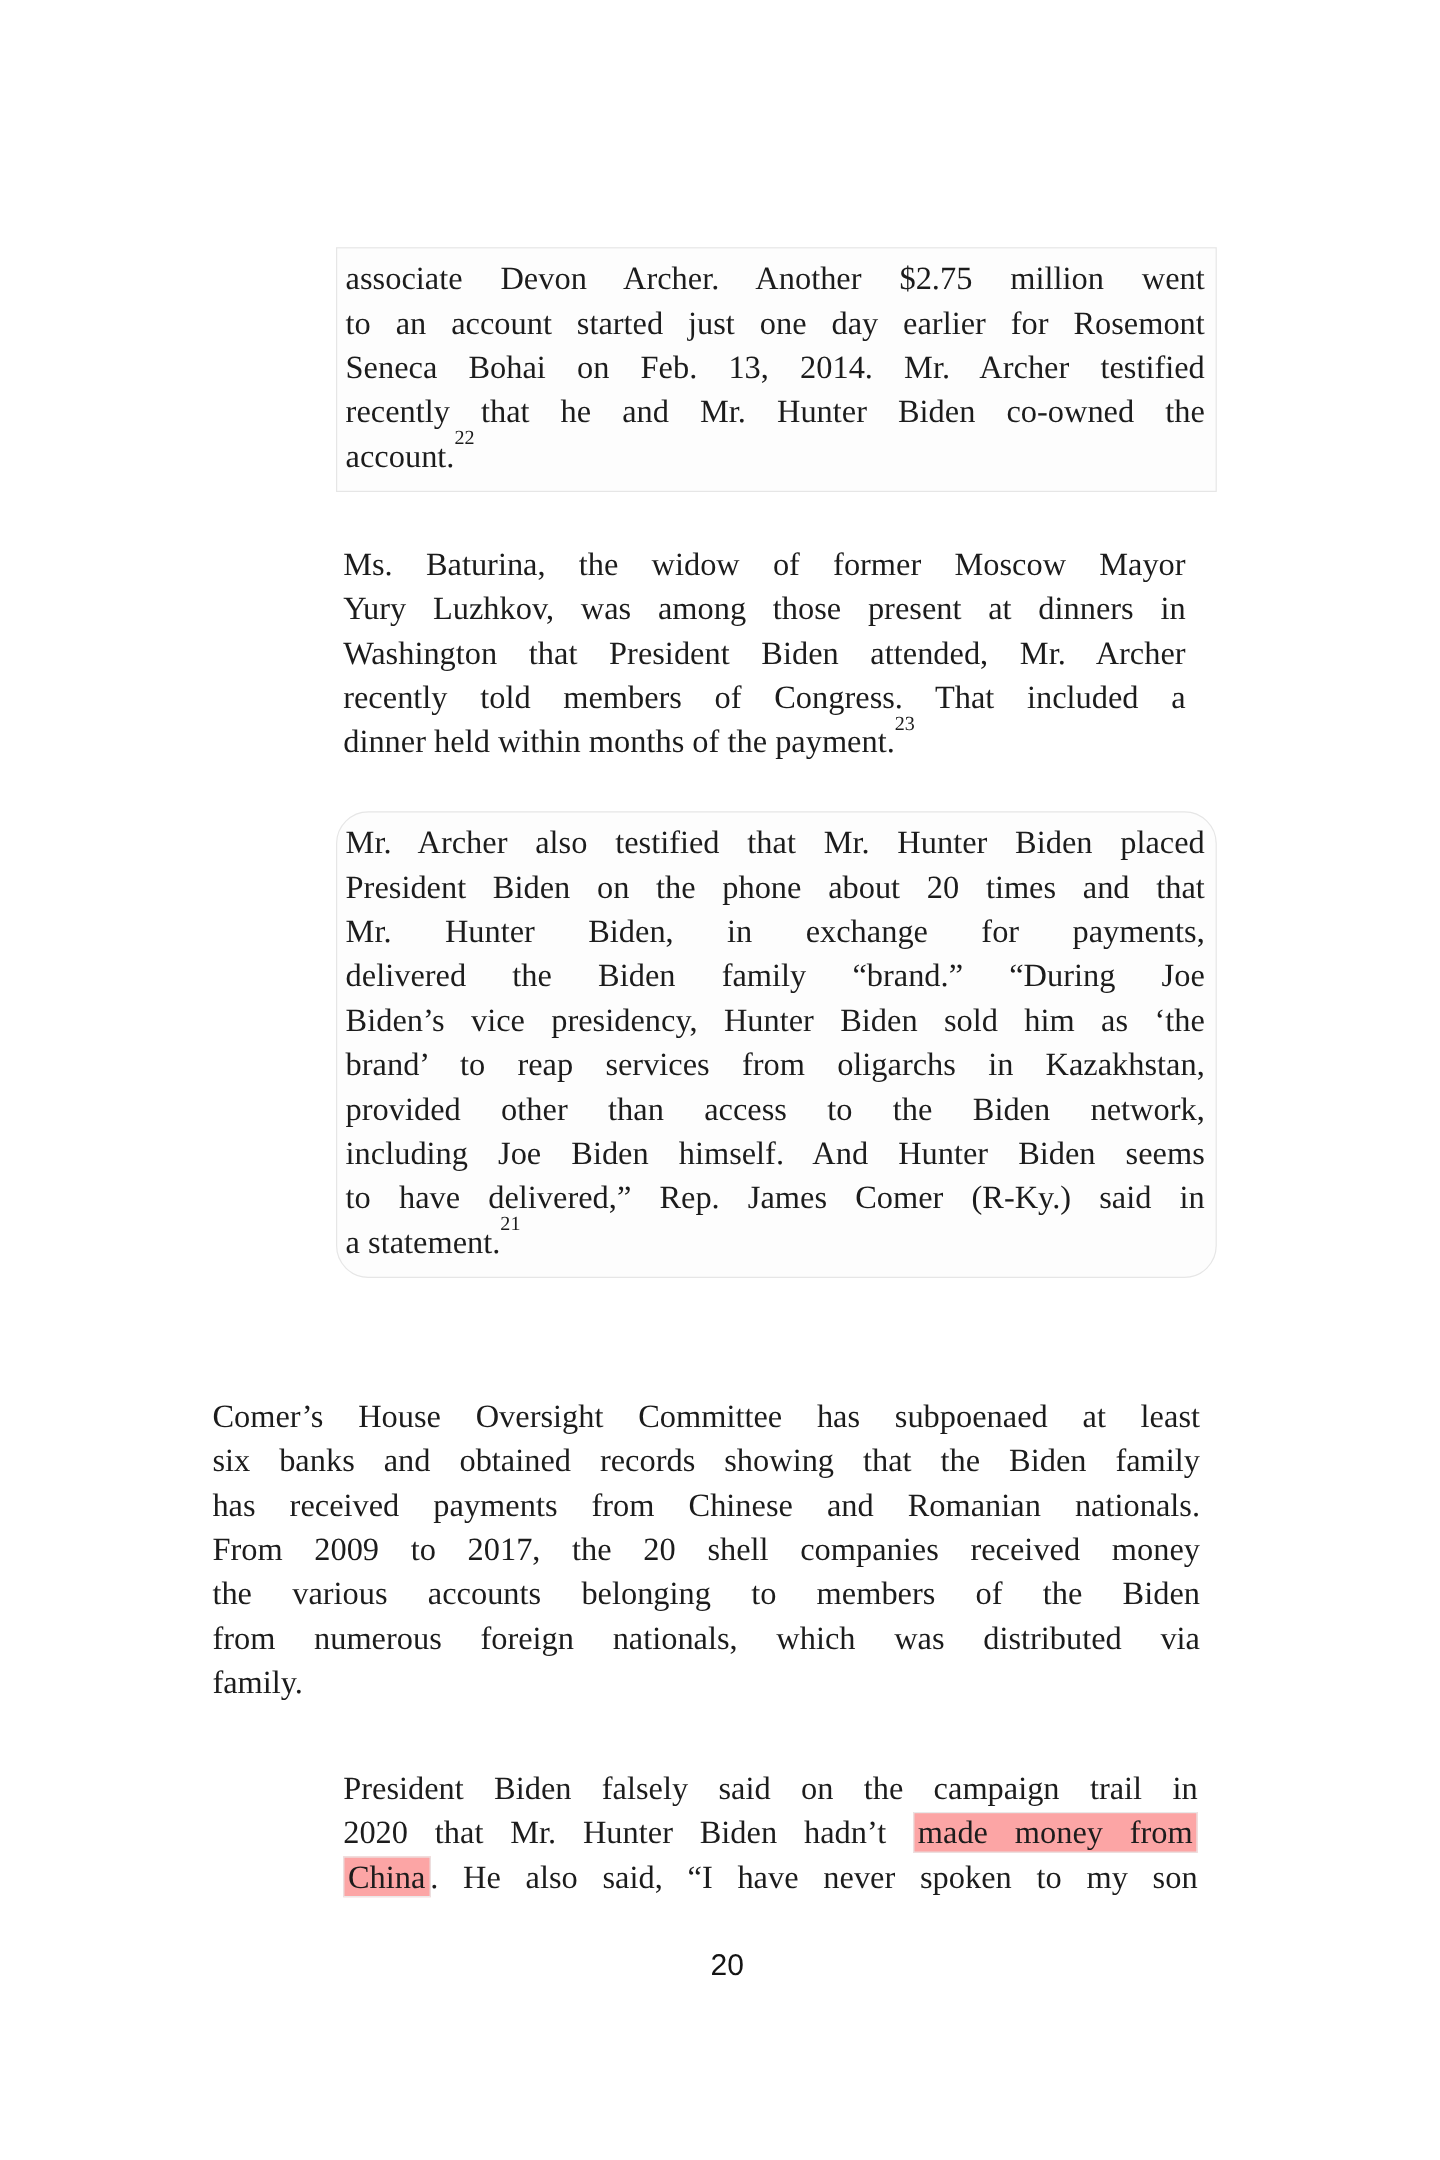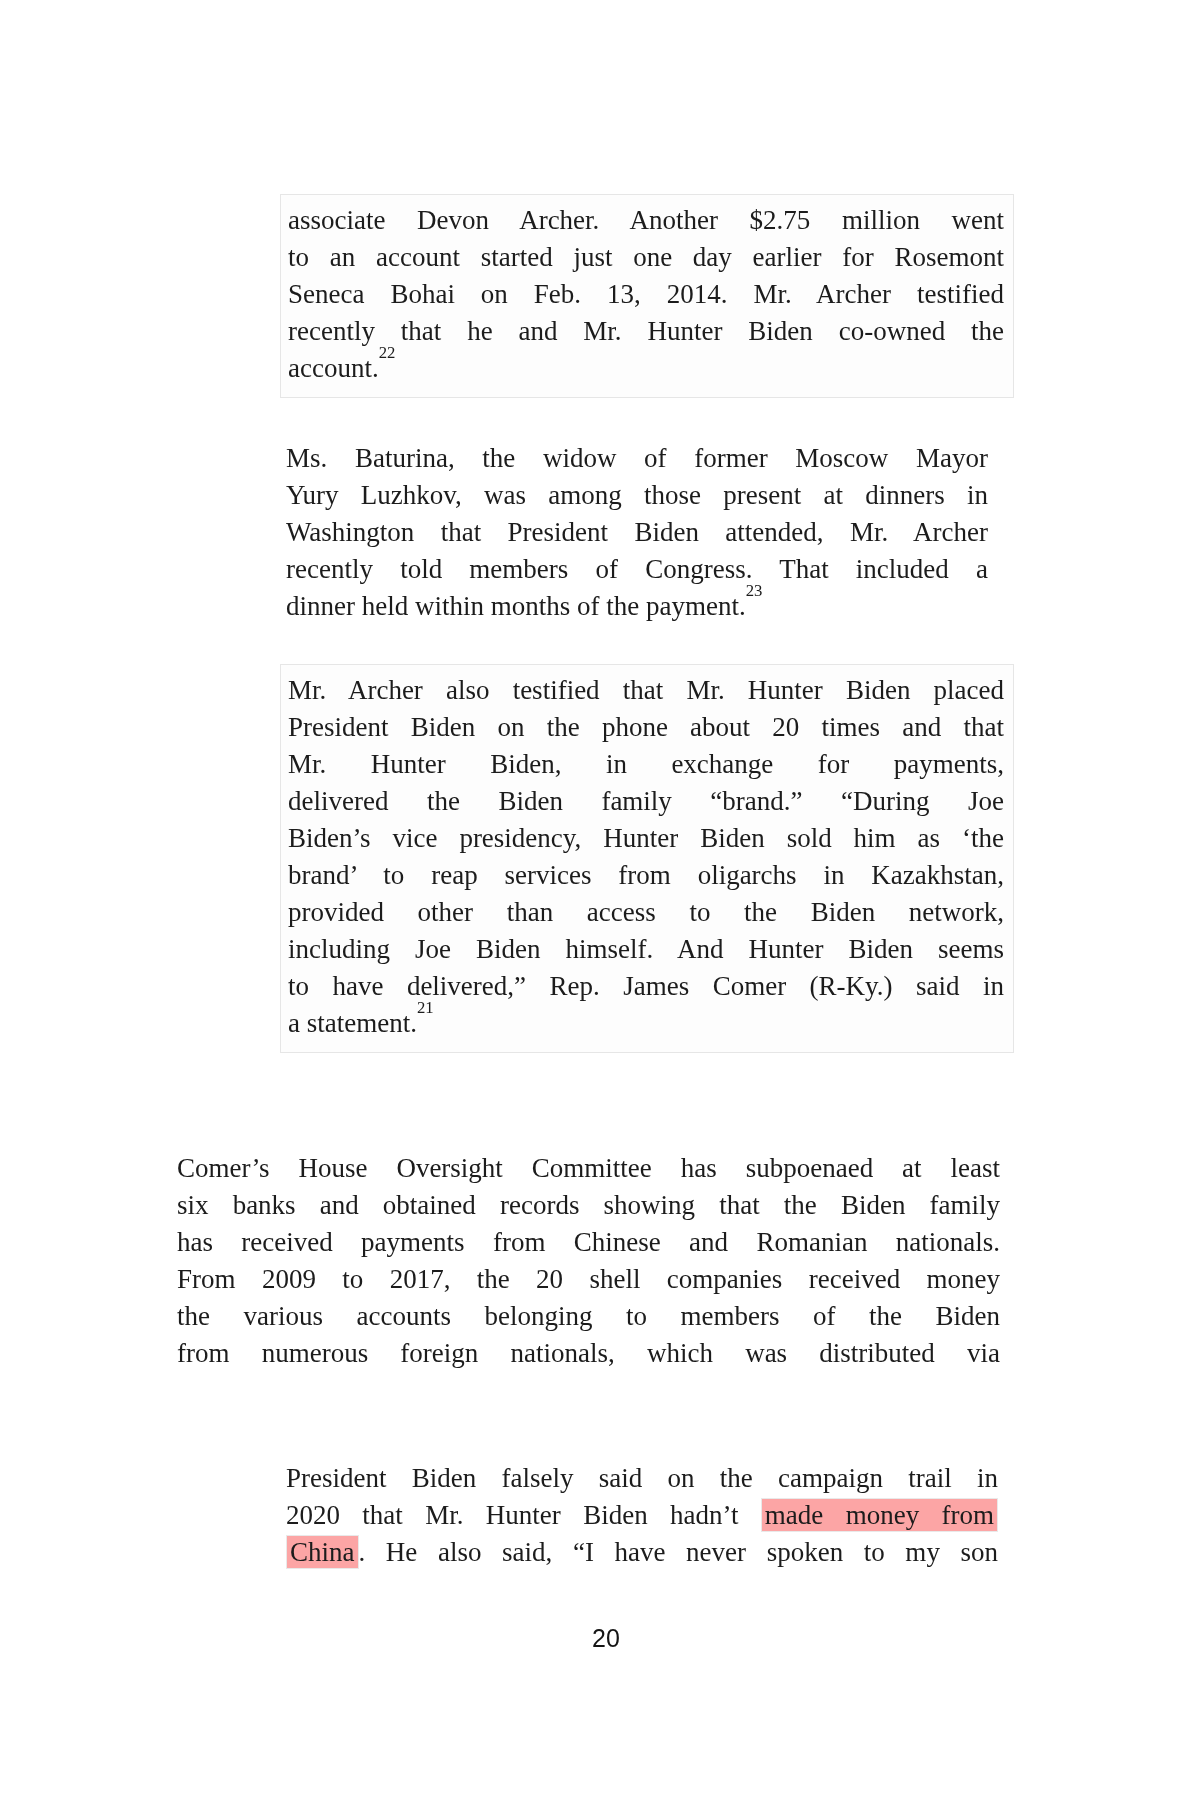--- a/index.html
+++ b/index.html
@@ -8,20 +8,21 @@
     width:1200px;height:1800px;
     background:#ffffff;
     font-family:"Liberation Serif", serif;
     color:#1c1c1c;
     overflow:hidden;
   }
   .tblock{
     position:absolute;
     font-size:27px;
     line-height:37px;
+    margin-top:12px;
   }
   .boxed{
     border:1px solid #e6e6e6;
     background:#fdfdfd;
     padding:7px 9px 10px 7px;
   }
   .tline{
     text-align:justify;
     text-align-last:justify;
   }
@@ -44,21 +45,21 @@
     left:0;right:0;top:1624px;
     text-align:center;
     font-family:"Liberation Sans", sans-serif;
     font-size:25px;
     color:#141414;
     padding-left:12px;
   }
   
   #blk0{top:194px;left:280px;width:716px;}
   #blk1{top:440px;left:286px;width:702px;}
-  #blk2{top:664px;left:280px;width:716px;}
+  #blk2{top:664px;left:280px;width:716px;border-radius:27px;}
   #blk3{top:1150px;left:177px;width:823px;}
   #blk4{top:1460px;left:286px;width:712px;}
 </style>
 </head>
 <body>
 
 <div class="page">
 
   <div id="blk0" class="tblock boxed">
       <div class="tline"><span>associate Devon Archer. Another $2.75 million went</span></div>
@@ -89,20 +90,21 @@
       <div class="tline tlast"><span>a statement.</span><sup class="fnote">21</sup></div>
     </div>
 
   <div id="blk3" class="tblock">
       <div class="tline"><span>Comer’s House Oversight Committee has subpoenaed at least</span></div>
       <div class="tline"><span>six banks and obtained records showing that the Biden family</span></div>
       <div class="tline"><span>has received payments from Chinese and Romanian nationals.</span></div>
       <div class="tline"><span>From 2009 to 2017, the 20 shell companies received money</span></div>
       <div class="tline"><span>the various accounts belonging to members of the Biden</span></div>
       <div class="tline"><span>from numerous foreign nationals, which was distributed via</span></div>
+      <div class="tline tlast"><span>family.</span></div>
     </div>
 
   <div id="blk4" class="tblock">
       <div class="tline"><span>President Biden falsely said on the campaign trail in</span></div>
       <div class="tline"><span>2020 that Mr. Hunter Biden hadn’t </span><span class="linkbox">made money from</span></div>
       <div class="tline"><span class="linkbox">China</span><span>. He also said, “I have never spoken to my son</span></div>
     </div>
 
   <div class="pagenum">20</div>
 

